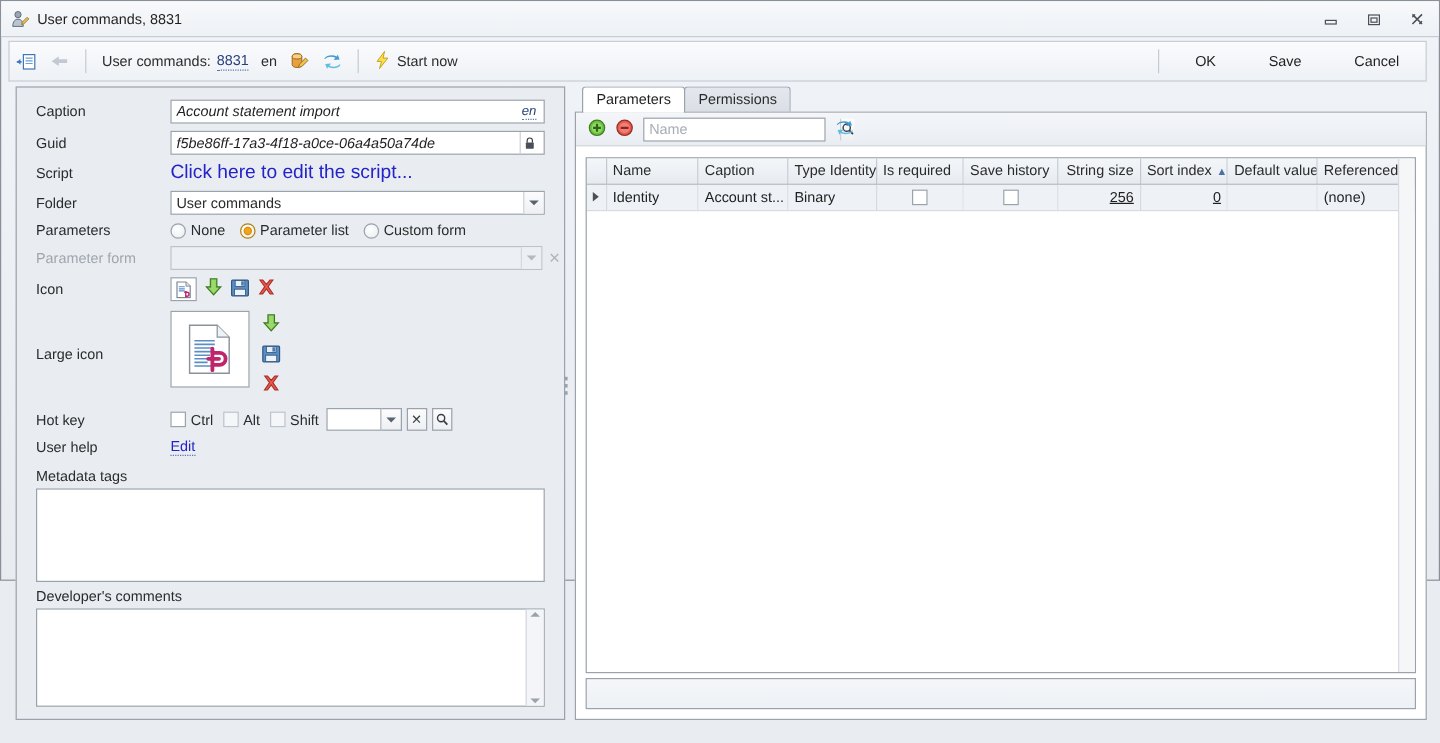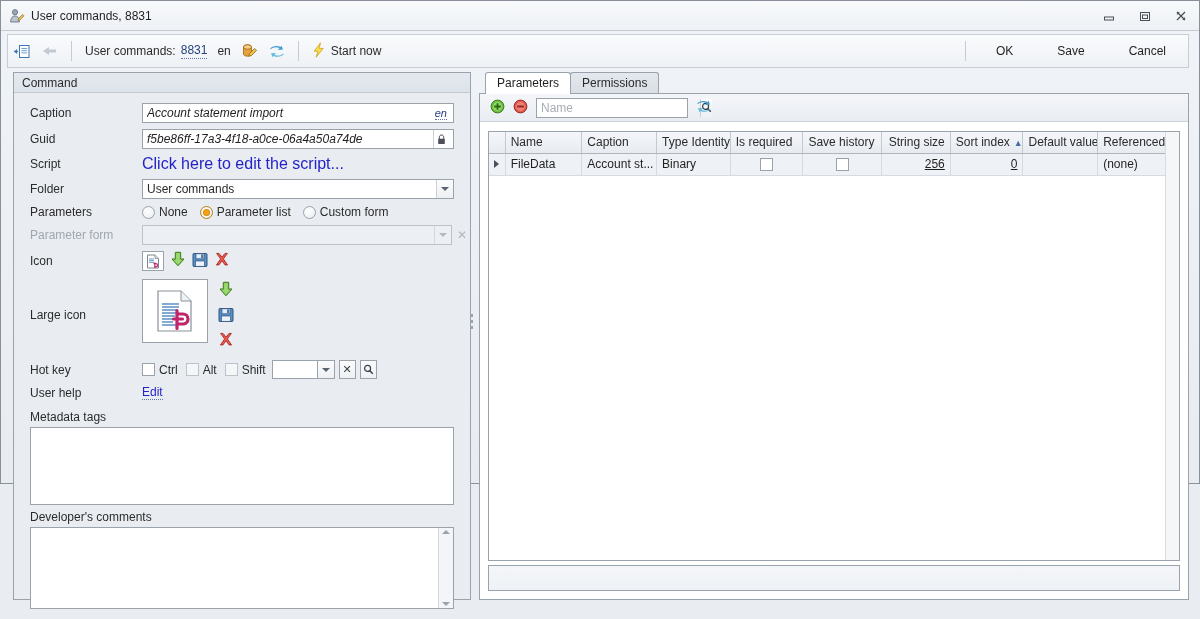--- a/index.html
+++ b/index.html
@@ -330,21 +330,20 @@
     </div>
     <div class="tb-right">
       <div class="tb-sep"></div>
       <button class="tb-btn">OK</button>
       <button class="tb-btn">Save</button>
       <button class="tb-btn">Cancel</button>
     </div>
   </div>
 
   <div class="left-panel">
-    <div class="group-header">Command</div>
 
     <div class="form">
 
       <div class="row">
         <div class="lbl">Caption</div>
         <div class="txt w">
           <span class="val">Account statement import</span>
           <span class="lang-link">en</span>
         </div>
       </div>
@@ -594,21 +593,21 @@
               </th>
               <th>Default value</th>
               <th>Referenced ...</th>
             </tr>
           </thead>
           <tbody>
             <tr>
               <td class="rowind">
                 <i class="tri-right" style="display:inline-block"></i>
               </td>
-              <td>FileData</td>
+              <td>Identity</td>
               <td>Account st...</td>
               <td>Binary</td>
               <td class="ctr">
                 <span class="chk" style="display:inline-block;vertical-align:middle"></span>
               </td>
               <td class="ctr">
                 <span class="chk" style="display:inline-block;vertical-align:middle"></span>
               </td>
               <td class="num">256</td>
               <td class="num">0</td>

